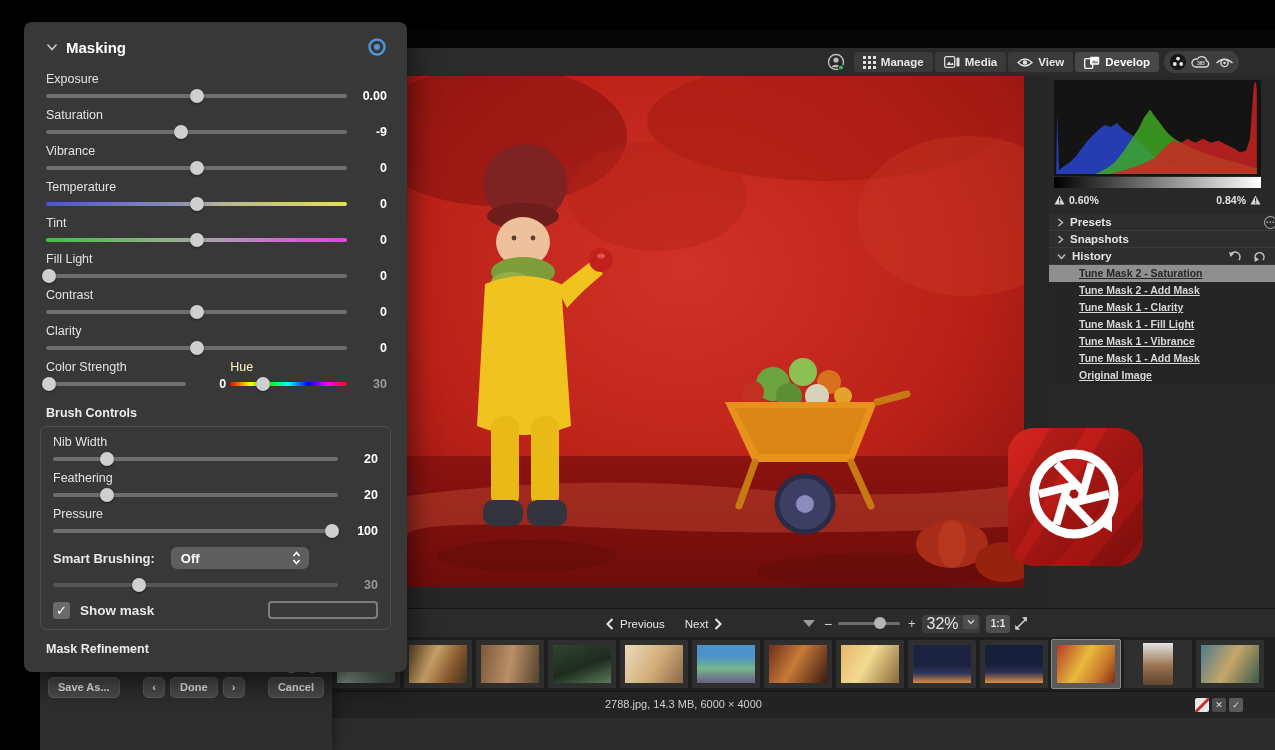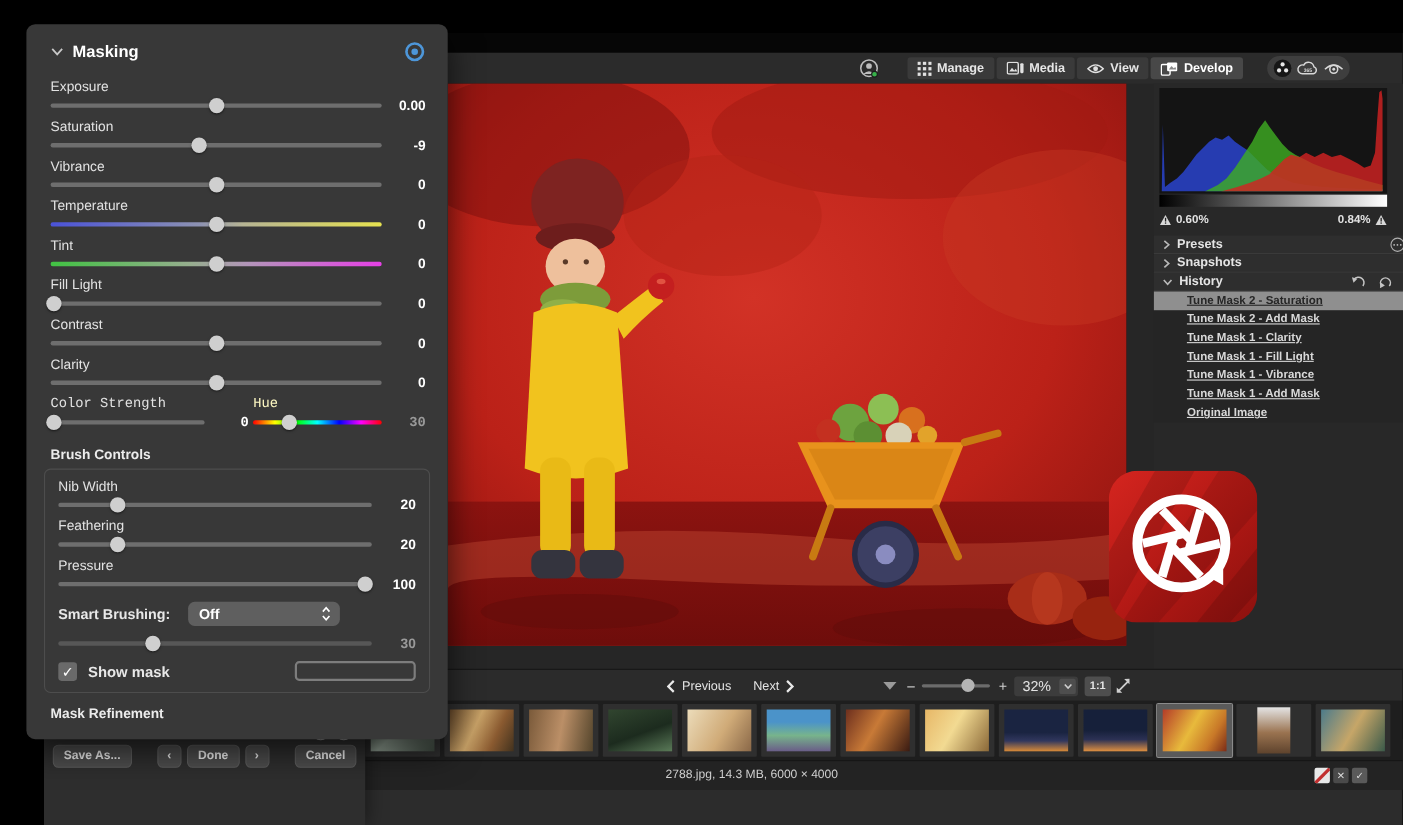--- a/index.html
+++ b/index.html
@@ -9,21 +9,21 @@
 
   
   .desktop-band { position:absolute; left:40px; top:672px; width:1235px; height:78px;
                   background:#2c2c2c; z-index:1; }
 
   
   .window { position:absolute; left:230px; top:30px; width:1045px; height:688px;
             background:#262626; z-index:2; }
   .titlebar { position:absolute; left:0; top:0; width:100%; height:18px; background:#060606; }
   .toolbar { position:absolute; left:0; top:18px; width:100%; height:28px; background:#2b2b2b;
-             display:flex; align-items:center; justify-content:flex-end; padding-right:48px; gap:22px;text-align:center; }
+             display:flex; align-items:center; justify-content:flex-end; padding-right:36px; gap:5px;text-align:center; }
   .avatar-wrap { position:relative; width:18px; height:18px; margin-right:4px; }
   .tabs { display:flex; gap:2px; }
   .tab { display:flex; align-items:center; gap:5px; height:20px; padding:0 9px; border-radius:3px;
          background:#3a3a3a; color:#e6e6e6; font-size:11.5px; font-weight:bold; cursor:default; }
   .tab.active { background:#484848; color:#fff; }
   .circle-group { display:flex; gap:4px; align-items:center; background:#3e3e3e; border-radius:11px;
                   padding:2px 5px; }
 
   .content-left { position:absolute; left:0; top:46px; width:177px; height:511px; background:#232323; }
   .image-area { position:absolute; left:177px; top:46px; width:617px; height:511px; background:#7c100e; overflow:hidden; }
@@ -50,21 +50,21 @@
                font-weight:bold; white-space:nowrap;text-decoration:underline; }
   .hist-item.selected { background:#8f8f8f; color:#262626; }
 
   
   .viewerbar { position:absolute; left:0; top:578px; width:1045px; height:29px; background:#2b2b2b;
                border-top:1px solid #171717; color:#e4e4e4; font-size:11.5px; }
   .vb-item { position:absolute; top:0; height:29px; display:flex; align-items:center; }
   .zoom-track { width:62px; height:3px; background:#6c6c6c; border-radius:2px; position:relative; }
   .zoom-thumb { position:absolute; top:-5px; width:12px; height:12px; border-radius:50%; background:#b4b4b4; }
   .zoom-box { width:58px; height:18px; background:#3c3c3c; border-radius:3px; display:flex;
-              align-items:center; font-size:13px; }
+              align-items:flex-start; font-size:16px; }
   .zoom-box .zval { flex:1; text-align:center; }
   .zoom-box .zdrop { width:15px; height:14px; background:#4e4e4e; border-radius:2px; margin-right:2px;
                      display:flex; align-items:center; justify-content:center; }
   .onebox { width:24px; height:18px; background:#4e4e4e; border-radius:3px; display:flex;
             align-items:center; justify-content:center; font-size:10px; font-weight:bold; }
 
   
   .filmstrip { position:absolute; left:0; top:607px; width:1045px; height:54px; background:#1e1e1e;
                display:flex; align-items:center; padding-left:102px; gap:4px; overflow:hidden; }
   .cell { width:68px; height:48px; background:#2f2f2f; border-radius:1px; flex:none;
@@ -111,21 +111,21 @@
   .trackline { display:flex; align-items:center; height:16px; }
   .strack { position:relative; flex:1; height:4px; border-radius:2px; background:#6e6e6e; }
   .strack.temperature { background:linear-gradient(90deg,#4a52d8,#8d92b2 45%,#b6b494 58%,#e6e250); }
   .strack.tint { background:linear-gradient(90deg,#41c243,#96ae8e 42%,#b394ba 60%,#e640e6); }
   .strack.hue { background:linear-gradient(90deg,#f00,#ff0 17%,#0f0 34%,#0ff 50%,#00f 67%,#f0f 84%,#f00); }
   .strack.dim { background:#575757; }
   .sthumb { position:absolute; top:-5px; width:14px; height:14px; border-radius:50%;
             background:#cfcfcf; box-shadow:0 1px 2px rgba(0,0,0,.5); }
   .sval { width:40px; text-align:right; font-size:12.5px; font-weight:bold; color:#fff; flex:none; }
   .sval.dim { color:#9a9a9a; }
-  .dualrow { display:flex; gap:4px; margin-bottom:2px;font-family:Liberation Mono, monospace; }
+  .dualrow { display:flex; gap:4px; margin-bottom:2px; }
   .dualcol { display:flex; flex-direction:column; }
   .group-title { font-size:12.5px; font-weight:bold; color:#ececec; margin:10px 0 6px 0; }
   .group-box { border:1px solid #4d4d4d; border-radius:6px; padding:8px 12px 6px 12px; margin-left:-6px; margin-right:-4px; }
   .smart-row { display:flex; align-items:center; gap:16px; margin:8px 0 8px 0; }
   .smart-lbl { font-size:13px; font-weight:bold; }
   .dropdown { width:138px; height:22px; background:#5f5f5f; border-radius:6px; display:flex;
               align-items:center; padding:0 8px 0 10px; font-size:13px; font-weight:bold; color:#fff; }
   .dropdown .grow { flex:1; }
   .showmask-row { display:flex; align-items:center; gap:10px; height:26px; margin-top:4px; }
   .checkbox { width:17px; height:17px; background:#6a6a6a; border-radius:3px; color:#fff;

